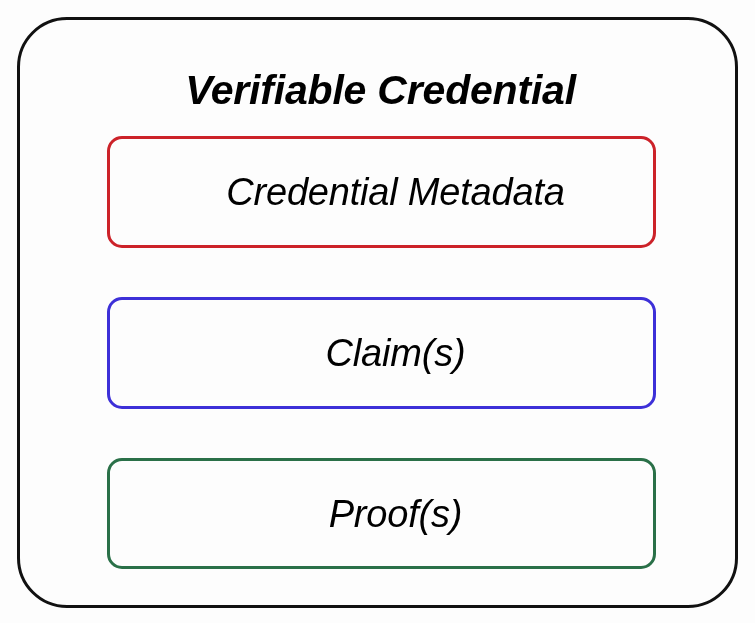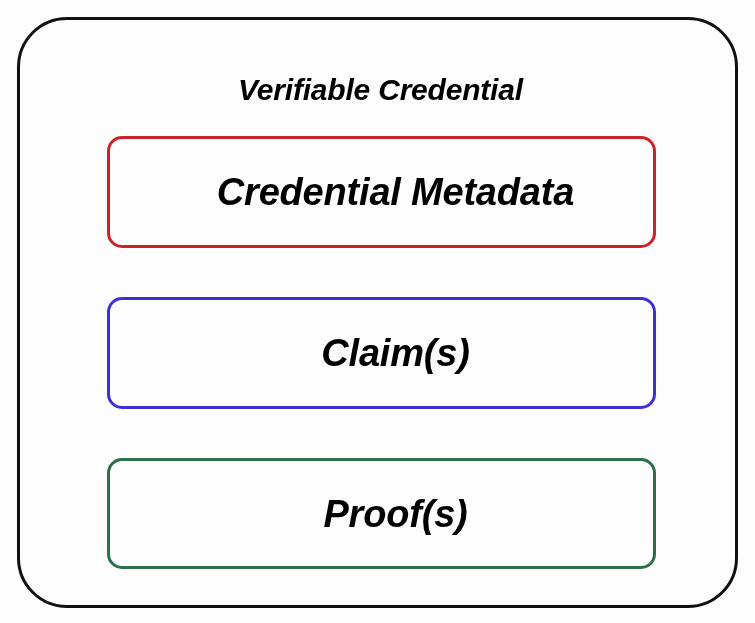--- a/index.html
+++ b/index.html
@@ -36,21 +36,21 @@
     background: #fdfdfd;
   }
 
   
   .vc-title {
     position: absolute;
     left: 0;
     top: 44px;
     width: 721px;
     text-align: center;
-    font-size: 30px;
+    font-size: 41px;
     line-height: 52px;
     font-weight: bold;
     font-style: italic;
     color: #000000;
     letter-spacing: -0.2px;
     white-space: nowrap;
   }
 
   
   .vc-section {
@@ -63,21 +63,21 @@
     border-radius: 15px;
     background: #fdfdfd;
     display: flex;
     align-items: center;
     justify-content: center;
   }
 
   .vc-section-label {
     font-size: 38px;
     line-height: 46px;
-    font-weight: bold;
+    font-weight: normal;
     font-style: italic;
     color: #000000;
     text-align: center;
     white-space: nowrap;
     letter-spacing: -0.2px;
     margin-left: 28px;
   }
 
   
   #section-metadata {

